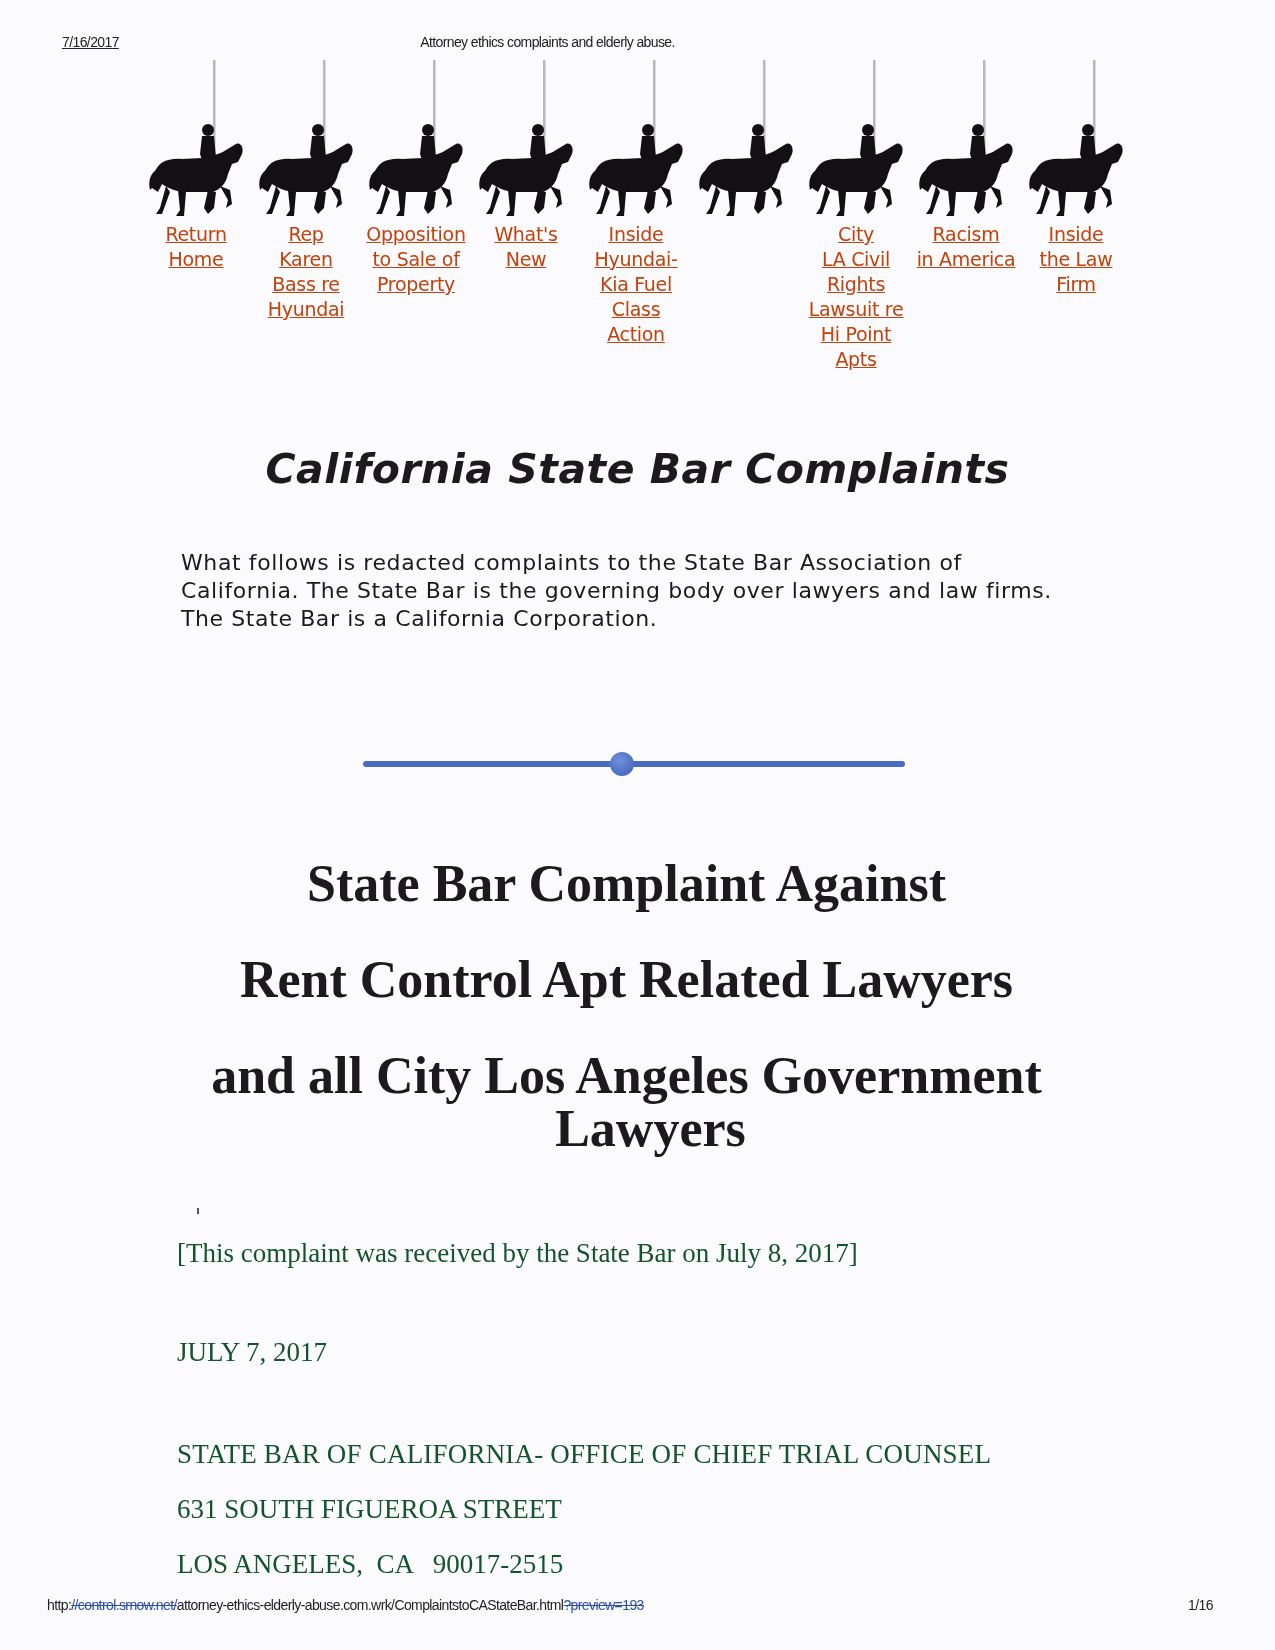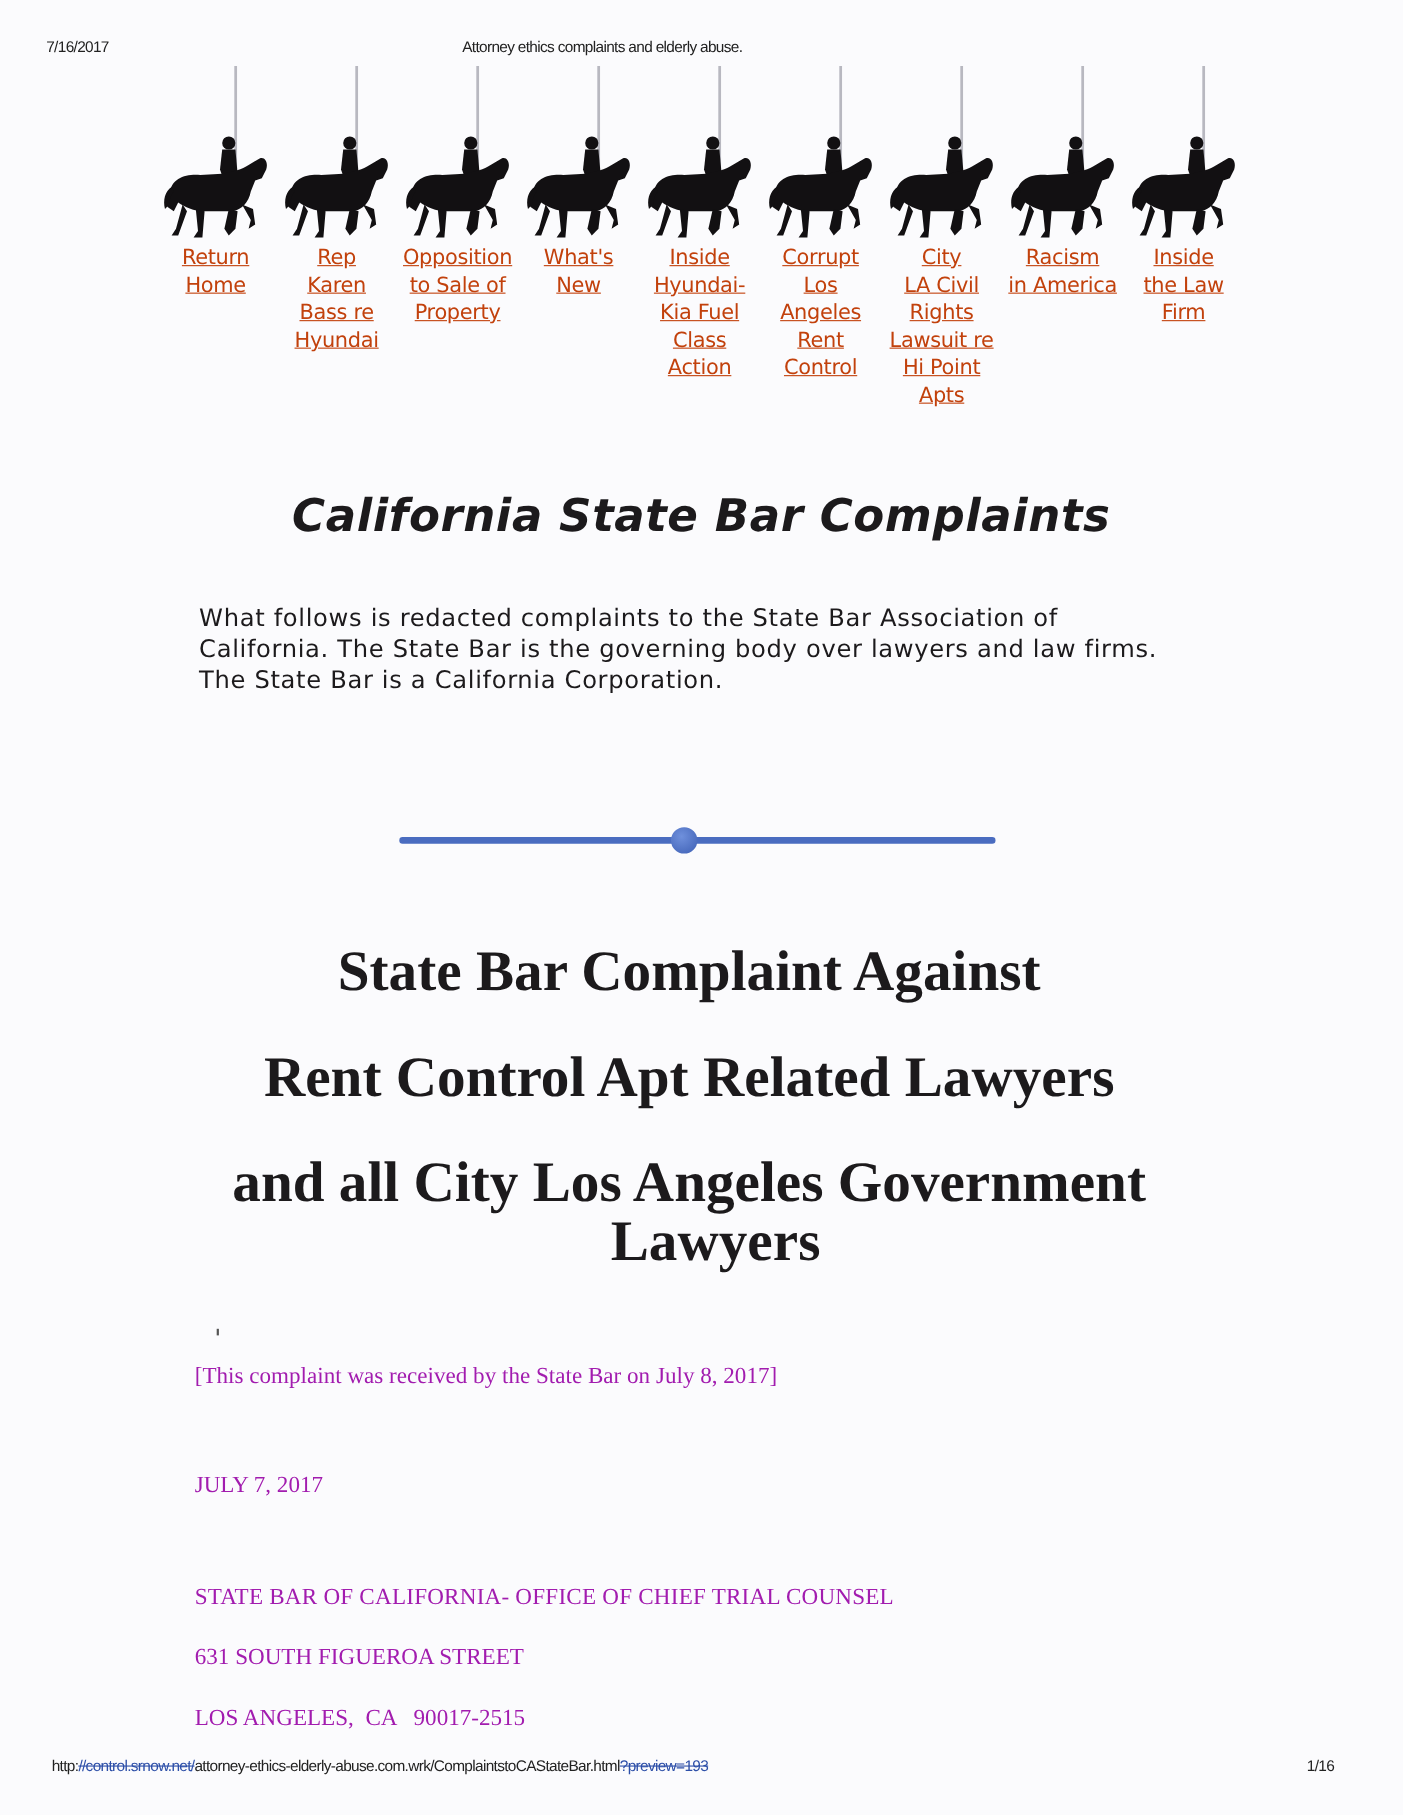--- a/index.html
+++ b/index.html
@@ -2,21 +2,21 @@
 <html><head>
 <meta charset="utf-8">
 <style>
   html, body { margin: 0; padding: 0; }
   body {
     width: 1275px; height: 1650px; position: relative; overflow: hidden;
     background: #fbfbfd; color: #1c1a1c;
     font-family: "Liberation Sans", sans-serif;
   }
   .hdr { position: absolute; top: 34px; font-size: 14px; letter-spacing: -0.6px; color: #222; }
-  .hdr-date { left: 42px; }
+  .hdr-date { left: 62px; text-decoration: underline; }
   .hdr-title { left: 0; width: 1095px; text-align: center; top: 34px; }
   .nav { position: absolute; top: 58px; left: 141px; height: 320px; }
   .nav-col { position: absolute; top: 0; width: 110px; text-align: center; }
   .rider { display: block; margin: 0 auto; width: 100px; height: 160px; }
   .nav-link {
     display: block; margin-top: 4px;
     font-family: "DejaVu Sans", sans-serif; font-size: 19px; line-height: 25px;
     color: #c2410c; text-decoration: underline; letter-spacing: -0.3px;
     white-space: pre-line;
   }
@@ -35,21 +35,21 @@
   .divider .bar { position: absolute; top: 11px; left: 0; width: 542px; height: 6px; border-radius: 3px; background: #4a6cc0; }
   .divider .knob { position: absolute; top: 2px; left: 247px; width: 24px; height: 24px; border-radius: 50%; background: radial-gradient(circle at 40% 35%, #6f90dc, #3d5fb4); }
   .complaint-heading {
     position: absolute; top: 836px; left: 0; width: 1253px; text-align: center;
     font-family: "Liberation Serif", serif; font-weight: bold; font-size: 52px; line-height: 96px;
     color: #1c1a1c; letter-spacing: 0px;
   }
   .complaint-heading .l4 { display: block; line-height: 66px; margin-top: -28px; padding-left: 48px; }
   .serif-line {
     position: absolute; left: 177px;
-    font-family: "Liberation Serif", serif; font-size: 21px; color: #a21caf; letter-spacing: 0px;
+    font-family: "Liberation Serif", serif; font-size: 27px; color: #14532d; letter-spacing: 0px;
   }
   .received { top: 1238px; }
   .date-line { top: 1337px; }
   .addr1 { top: 1439px; letter-spacing: 0.2px; }
   .addr2 { top: 1494px; }
   .addr3 { top: 1549px; }
   .footer { position: absolute; top: 1597px; font-size: 14px; letter-spacing: -0.6px; color: #222; }
   .footer-url { left: 47px; }
   .footer-url .strike { color: #2d4fa8; text-decoration: line-through; }
   .footer-page { left: 1188px; }
@@ -100,25 +100,20 @@
     <a class="nav-link" href="#">Inside
 Hyundai-
 Kia Fuel
 Class
 Action</a>
   </div>
   <div class="nav-col" style="left:550px">
     <svg class="rider" viewBox="0 0 100 160">
         <use href="#rider"></use>
       </svg>
-    <a class="nav-link" href="#">Corrupt
-Los
-Angeles
-Rent
-Control</a>
   </div>
   <div class="nav-col" style="left:660px">
     <svg class="rider" viewBox="0 0 100 160">
         <use href="#rider"></use>
       </svg>
     <a class="nav-link" href="#">City
 LA Civil
 Rights
 Lawsuit re
 Hi Point

